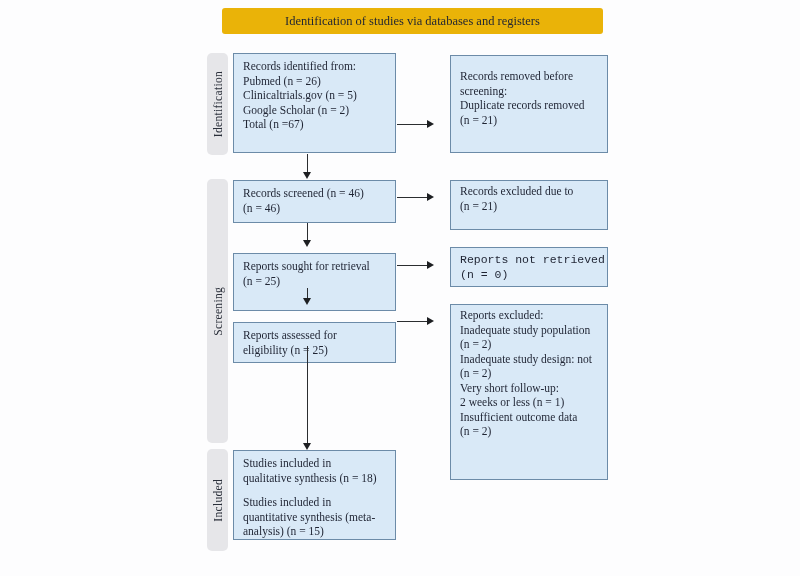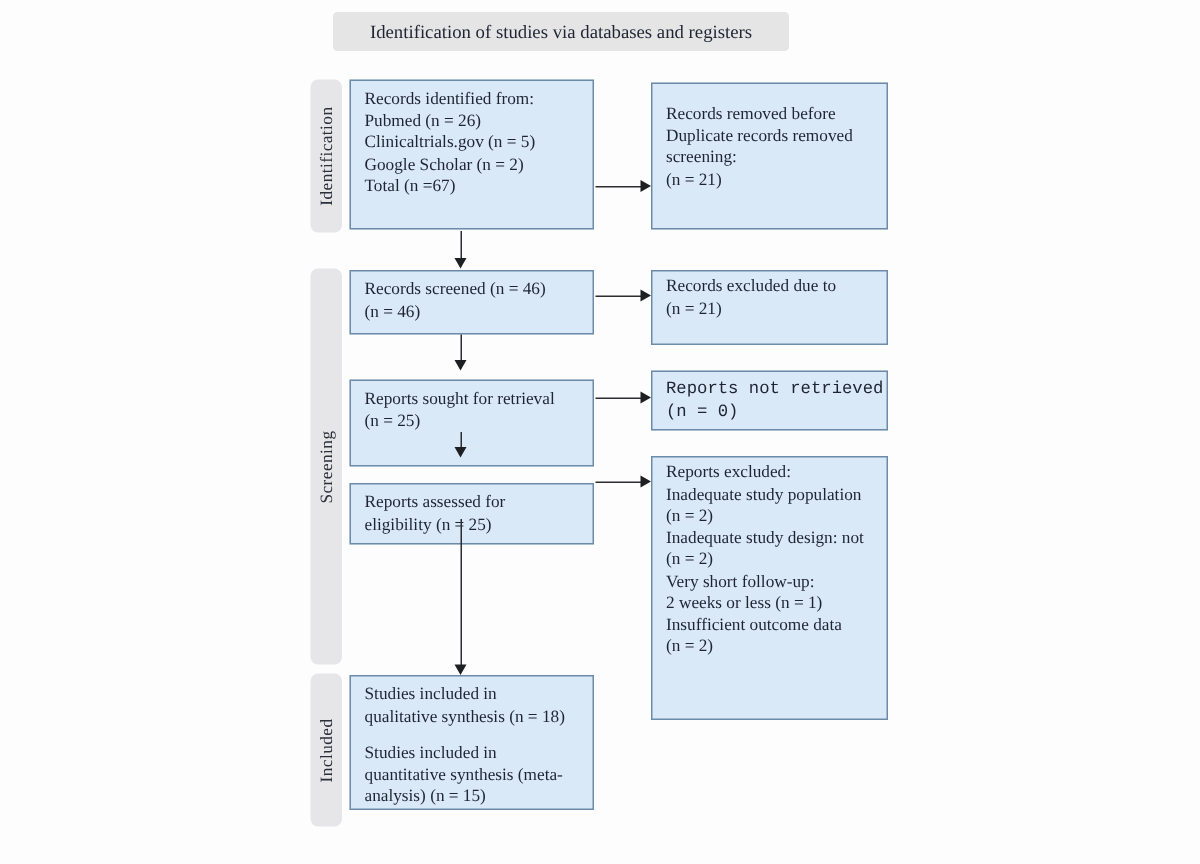--- a/index.html
+++ b/index.html
@@ -4,22 +4,22 @@
 <style>
   html,body{margin:0;padding:0;}
   body{
     width:800px;height:576px;background:#fdfdfe;
     font-family:"Liberation Serif","DejaVu Serif",serif;
     color:#1f2433;
   }
   .canvas{position:relative;width:800px;height:576px;overflow:hidden;}
 
   .banner{
-    position:absolute;left:222px;top:8px;width:304px;height:26px;
-    background:#e5e5e5;border-radius:3px;
+    position:absolute;left:222px;top:8px;width:381px;height:26px;
+    background:#eab308;border-radius:3px;
     display:flex;align-items:center;justify-content:center;
     font-size:12.5px;
   }
 
   .stage{
     position:absolute;left:207px;width:21px;
     background:#e6e6e9;border-radius:5px;
     display:flex;align-items:center;justify-content:center;
   }
   .stage span{
@@ -32,21 +32,21 @@
 
   .box{
     position:absolute;box-sizing:border-box;
     background:#d9e9f7;border:1.5px solid #6c8ba8;
     padding:5px 9px;font-size:11.5px;line-height:14.5px;
   }
   .box .ln{min-height:14.5px;white-space:nowrap;}
   .box .ln:empty{min-height:10px;}
 
   .lbox{left:233px;width:163px;}
-  .rbox{left:434px;width:158px;}
+  .rbox{left:450px;width:158px;}
   .b1{top:53px;height:100px;}
   .b2{top:180px;height:43px;}
   .b3{top:253px;height:58px;}
   .b4{top:322px;height:41px;}
   .b5{top:450px;height:90px;}
   .r1{top:55px;height:98px;padding-top:13px;}
   .r2{top:180px;height:50px;padding-top:3px;}
   .r3{top:247px;height:40px;font-family:Liberation Mono, monospace;}
   .r4{top:304px;height:176px;padding-top:3px;}
 
@@ -114,22 +114,22 @@
     <div class="ln">Studies included in</div>
     <div class="ln">qualitative synthesis (n = 18)</div>
     <div class="ln"></div>
     <div class="ln">Studies included in</div>
     <div class="ln">quantitative synthesis (meta-</div>
     <div class="ln">analysis) (n = 15)</div>
   </div>
 
   <div class="box rbox r1">
     <div class="ln">Records removed before</div>
+    <div class="ln">screening:</div>
     <div class="ln">Duplicate records removed</div>
-    <div class="ln">screening:</div>
     <div class="ln">(n = 21)</div>
   </div>
 
   <div class="box rbox r2">
     <div class="ln">Records excluded due to</div>
     <div class="ln">(n = 21)</div>
   </div>
 
   <div class="box rbox r3">
     <div class="ln">Reports not retrieved</div>

